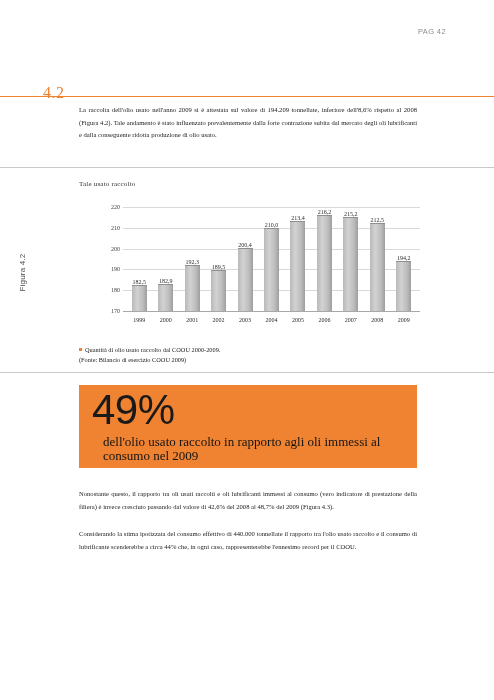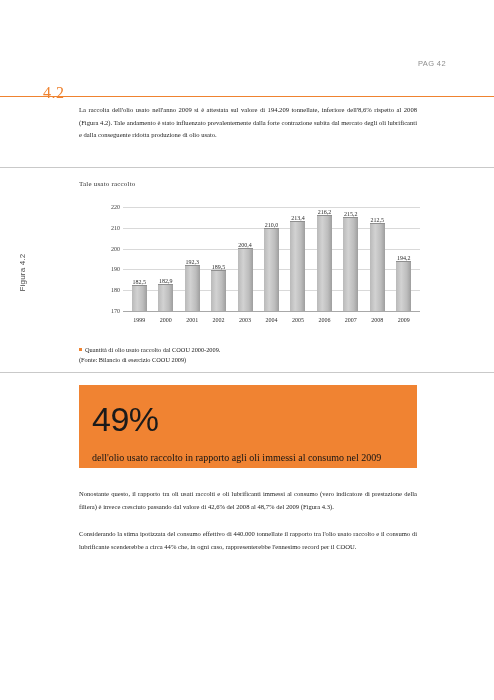--- a/index.html
+++ b/index.html
@@ -21,21 +21,20 @@
 
   
   .page-head {
     position: absolute;
     top: 27px;
     right: 48px;
     font-family: "Liberation Sans", sans-serif;
     font-size: 7.5px;
     letter-spacing: 0.4px;
     color: #8d8d8d;
-    margin-top: 32px;
   }
 
   
   .rule-orange {
     position: absolute;
     left: 0;
     right: 0;
     top: 96px;
     height: 1px;
     background: #ef8330;
@@ -228,36 +227,35 @@
     position: absolute;
     left: 79px;
     top: 385px;
     width: 338px;
     height: 83px;
     background: #f08332;
   }
   .callout-big {
     position: absolute;
     left: 13px;
-    top: 15px;
+    top: 1px;
     font-family: "Liberation Sans", sans-serif;
-    font-size: 34px;
+    font-size: 42px;
     font-weight: 400;
     color: #1a1a1a;
     letter-spacing: -0.5px;
   }
   .callout-sub {
     position: absolute;
-    left: 13px;
+    left: 24px;
     top: 50px;
     width: 315px;
-    font-size: 10px;
+    font-size: 13px;
     line-height: 14px;
     color: #141414;
-    margin-top: 16px;
   }
 
   
   .body-p {
     position: absolute;
     left: 79px;
     width: 338px;
     font-size: 6.6px;
     line-height: 12.6px;
     color: #1c1c1c;

